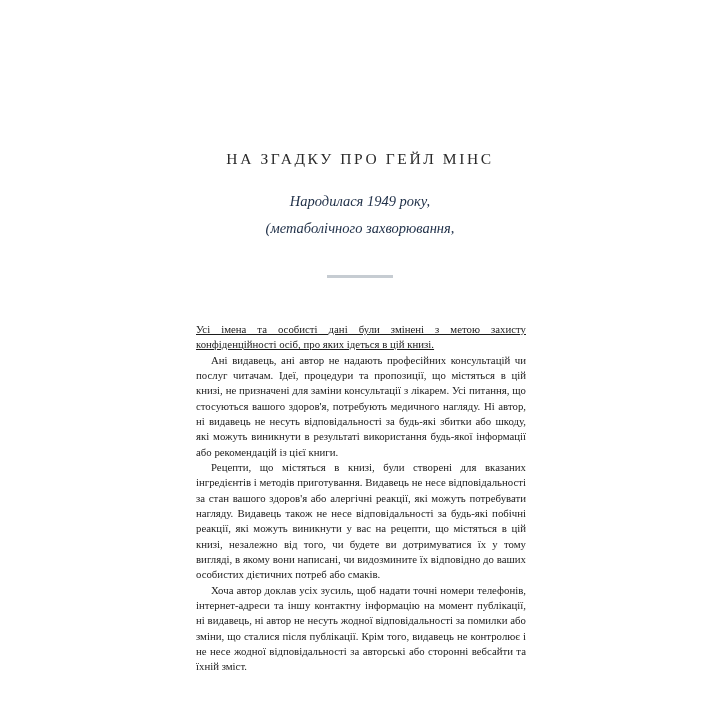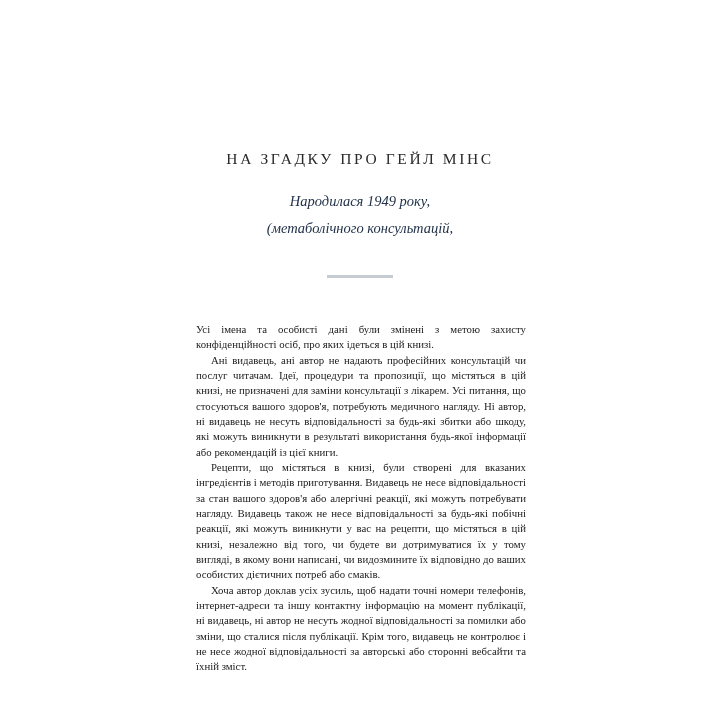--- a/index.html
+++ b/index.html
@@ -60,32 +60,33 @@
     line-height: 1.42;
     text-align: justify;
     color: #1b1b1b;
   }
   .disclaimer p {
     margin: 0;
     text-indent: 15px;
   }
   .disclaimer p.first {
     text-indent: 0;
+    text-decoration: underline;
   }
 </style>
 </head>
 <body>
 
 <div class="page">
 
   <div class="dedication">
     <h1 class="dedication-title">На згадку про Гейл Мінс</h1>
     <div class="dedication-lines">
       <div>Народилася 1949 року,</div>
-      <div>(метаболічного консультацій,</div>
+      <div>(метаболічного захворювання,</div>
     </div>
     <div class="divider"></div>
   </div>
 
   <div class="disclaimer">
     <p class="first">Усі імена та особисті дані були змінені з метою захисту конфіденційності осіб, про яких ідеться в цій книзі.</p>
     <p>Ані видавець, ані автор не надають професійних консультацій чи послуг читачам. Ідеї, процедури та пропозиції, що містяться в цій книзі, не призначені для заміни консультації з лікарем. Усі питання, що стосуються вашого здоров'я, потребують медичного нагляду. Ні автор, ні видавець не несуть відповідальності за будь-які збитки або шкоду, які можуть виникнути в результаті використання будь-якої інформації або рекомендацій із цієї книги.</p>
     <p>Рецепти, що містяться в книзі, були створені для вказаних інгредієнтів і методів приготування. Видавець не несе відповідальності за стан вашого здоров'я або алергічні реакції, які можуть потребувати нагляду. Видавець також не несе відповідальності за будь-які побічні реакції, які можуть виникнути у вас на рецепти, що містяться в цій книзі, незалежно від того, чи будете ви дотримуватися їх у тому вигляді, в якому вони написані, чи видозмините їх відповідно до ваших особистих дієтичних потреб або смаків.</p>
     <p>Хоча автор доклав усіх зусиль, щоб надати точні номери телефонів, інтернет-адреси та іншу контактну інформацію на момент публікації, ні видавець, ні автор не несуть жодної відповідальності за помилки або зміни, що сталися після публікації. Крім того, видавець не контролює і не несе жодної відповідальності за авторські або сторонні вебсайти та їхній зміст.</p>
   </div>

